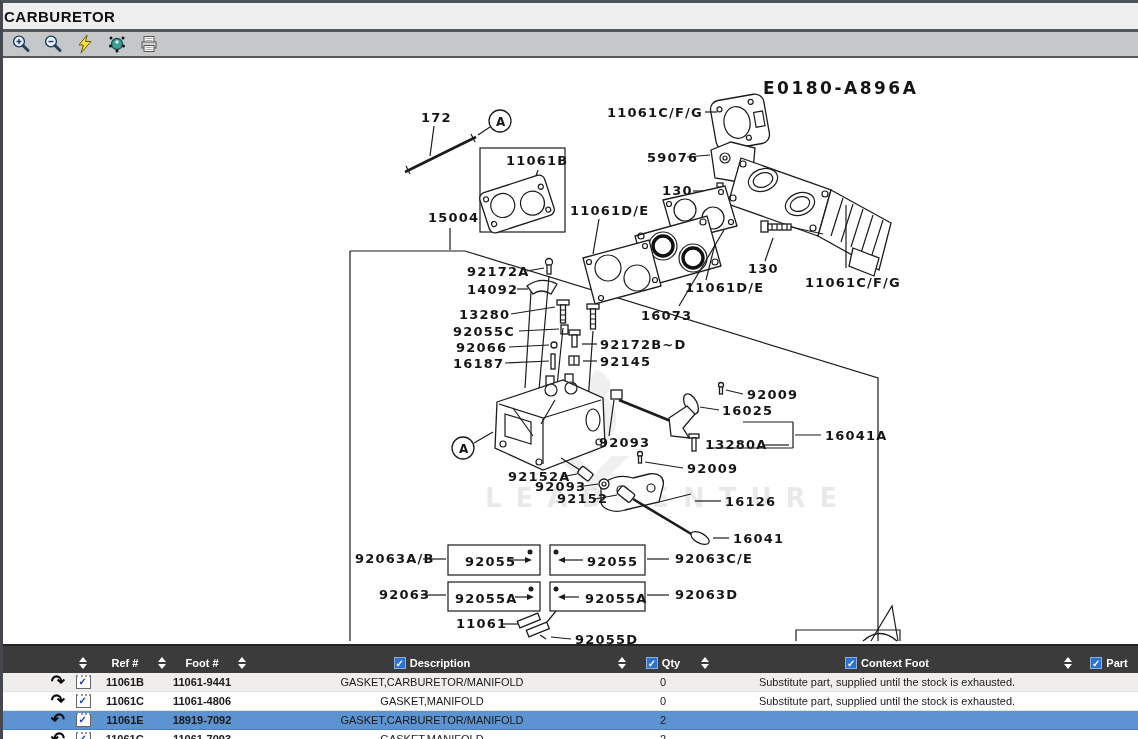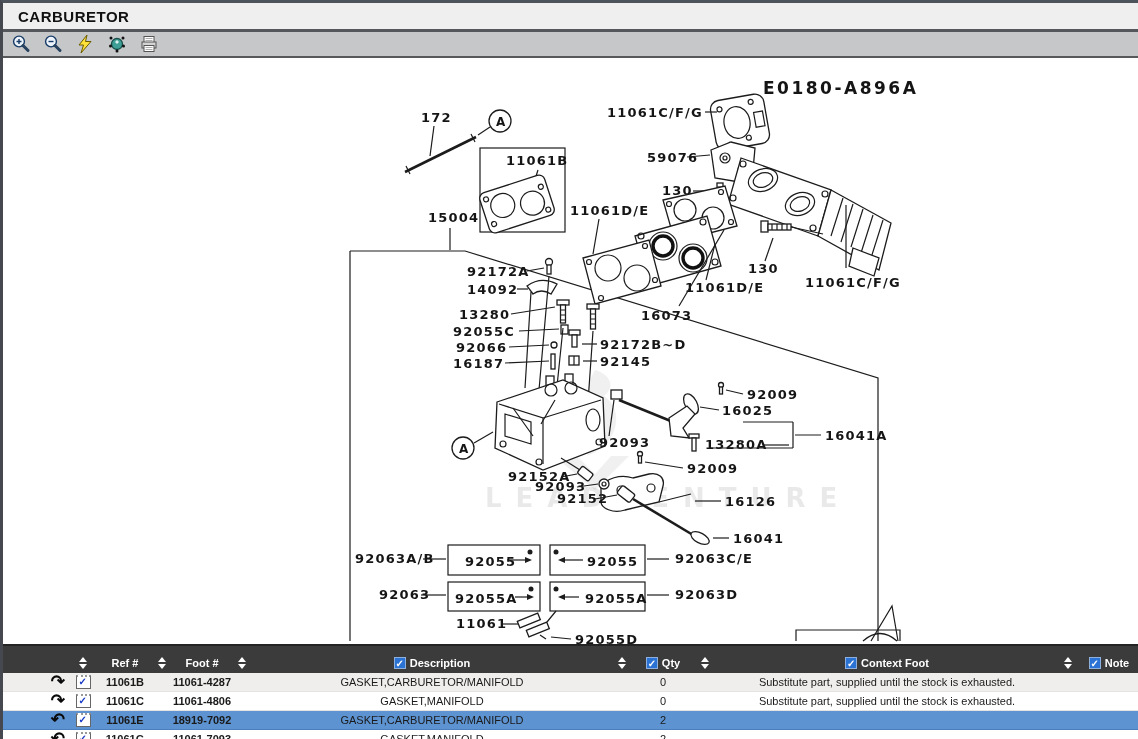--- a/index.html
+++ b/index.html
@@ -1,21 +1,21 @@
 <!DOCTYPE html>
 <html><head>
 <meta charset="utf-8">
 <style>
   html,body{margin:0;padding:0;}
   body{width:1138px;height:739px;overflow:hidden;position:relative;background:#fff;
        font-family:"Liberation Sans",sans-serif;}
   .page{position:absolute;inset:0;border-top:3px solid #4d535a;border-left:3px solid #45494f;box-sizing:border-box;}
 
   
-  .titlebar{height:26px;background:#efefef;border-bottom:3px solid #54585c;display:flex;align-items:center;padding-left:15px;}
+  .titlebar{height:26px;background:#efefef;border-bottom:3px solid #54585c;display:flex;align-items:center;padding-left:1px;}
   .titlebar .t{font-size:15px;font-weight:bold;color:#111;letter-spacing:0.5px;}
 
   
   .toolbar{height:24px;background:#c6c7c9;border-bottom:2px solid #57585a;display:flex;align-items:center;gap:11px;padding-left:7px;}
   .tbtn{width:21px;height:20px;display:flex;align-items:center;justify-content:center;cursor:pointer;}
 
   
   .diagram{position:absolute;top:55px;left:3px;width:1135px;height:586px;background:#fff;overflow:hidden;}
   svg text{font-family:"DejaVu Sans",sans-serif;font-weight:bold;fill:#151515;}
   .lbl{font-size:13px;letter-spacing:1.2px;}
@@ -486,36 +486,36 @@
         <span>Context Foot</span>
       </div>
       <div class="cell">
           <span class="sort">
             <i class="up"></i>
             <i class="dn"></i>
           </span>
         </div>
       <div class="cell">
         <span class="chk">✓</span>
-        <span>Note</span>
+        <span>Part</span>
       </div>
     </div>
 
     <div class="tgrid trow alt">
       <div class="cell left">
           <span class="rowarrow">↷</span>
         </div>
       <div class="cell">
           <span class="doc">
             <b>✓</b>
           </span>
         </div>
       <div class="cell mono">11061B</div>
       <div class="cell"></div>
-      <div class="cell mono">11061-4287</div>
+      <div class="cell mono">11061-9441</div>
       <div class="cell"></div>
       <div class="cell">GASKET,CARBURETOR/MANIFOLD</div>
       <div class="cell"></div>
       <div class="cell">0</div>
       <div class="cell"></div>
       <div class="cell">Substitute part, supplied until the stock is exhausted.</div>
       <div class="cell"></div>
       <div class="cell"></div>
     </div>
 

